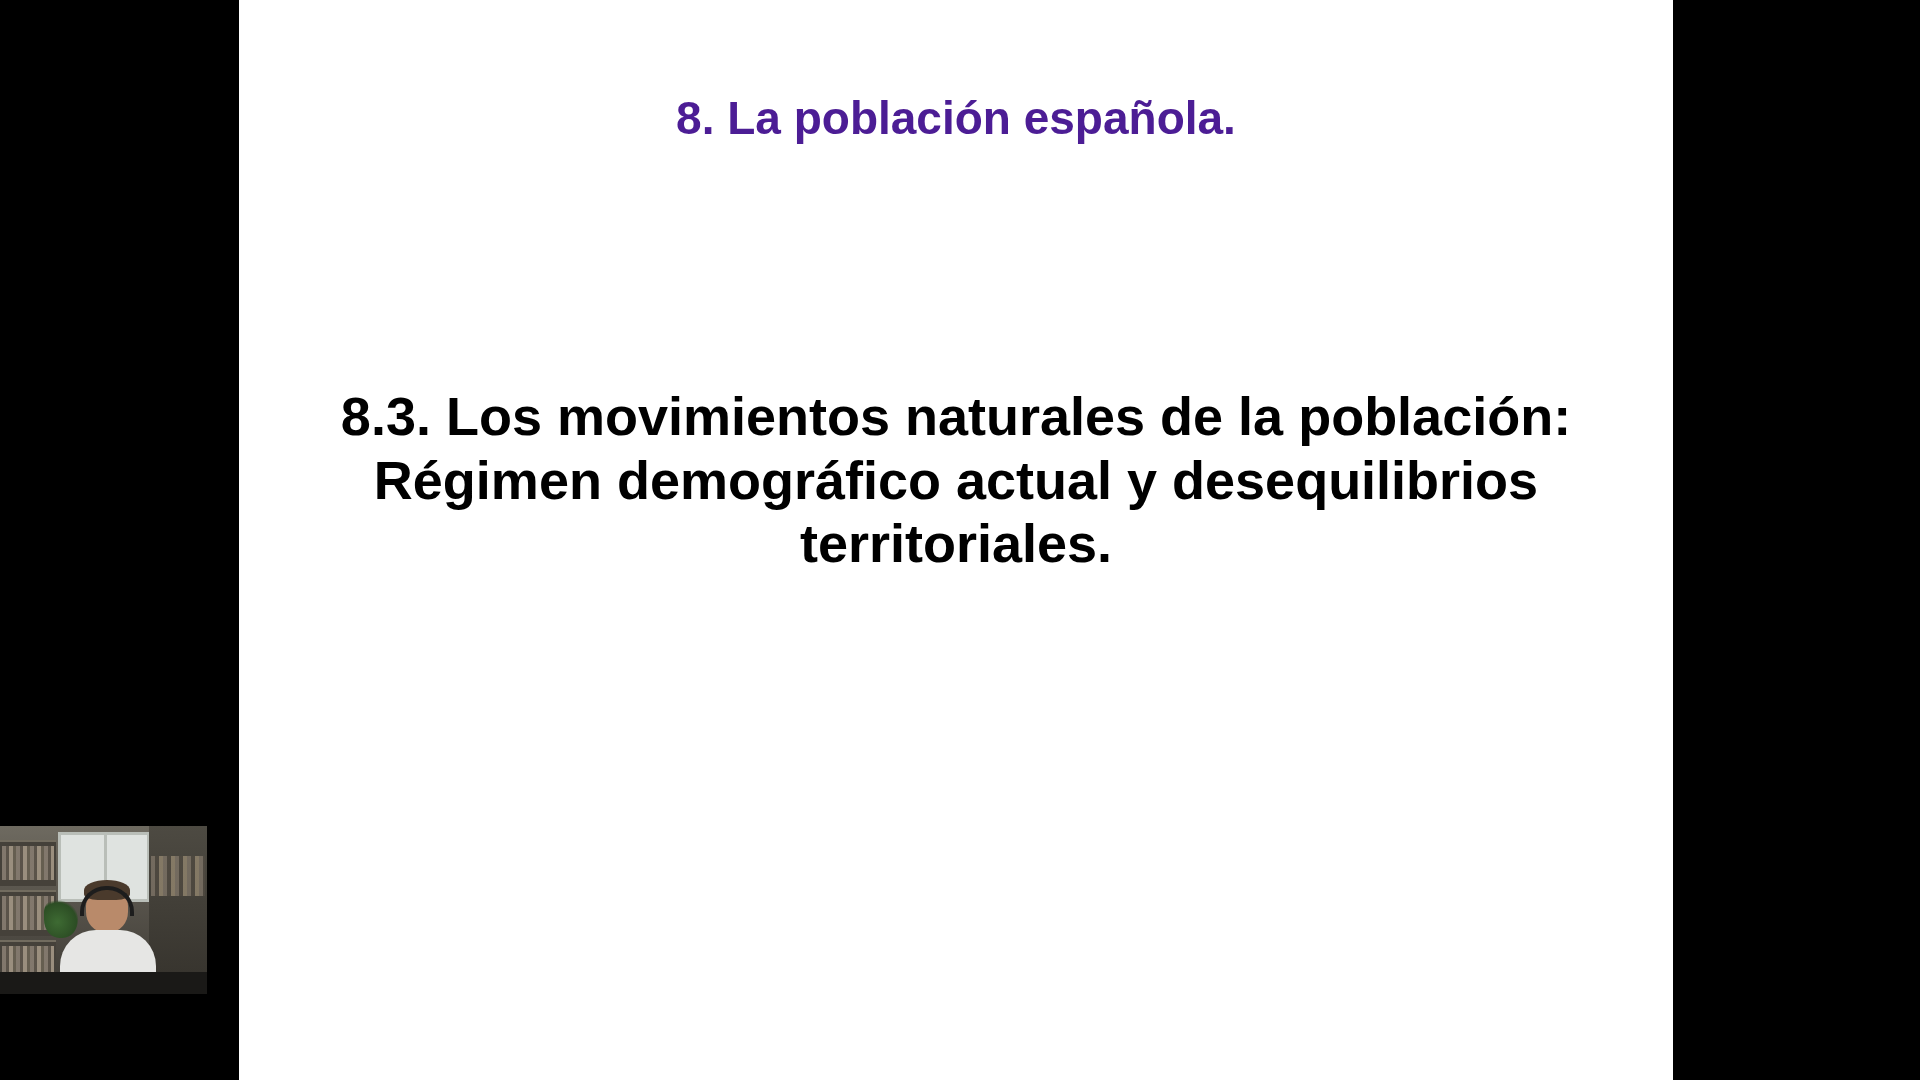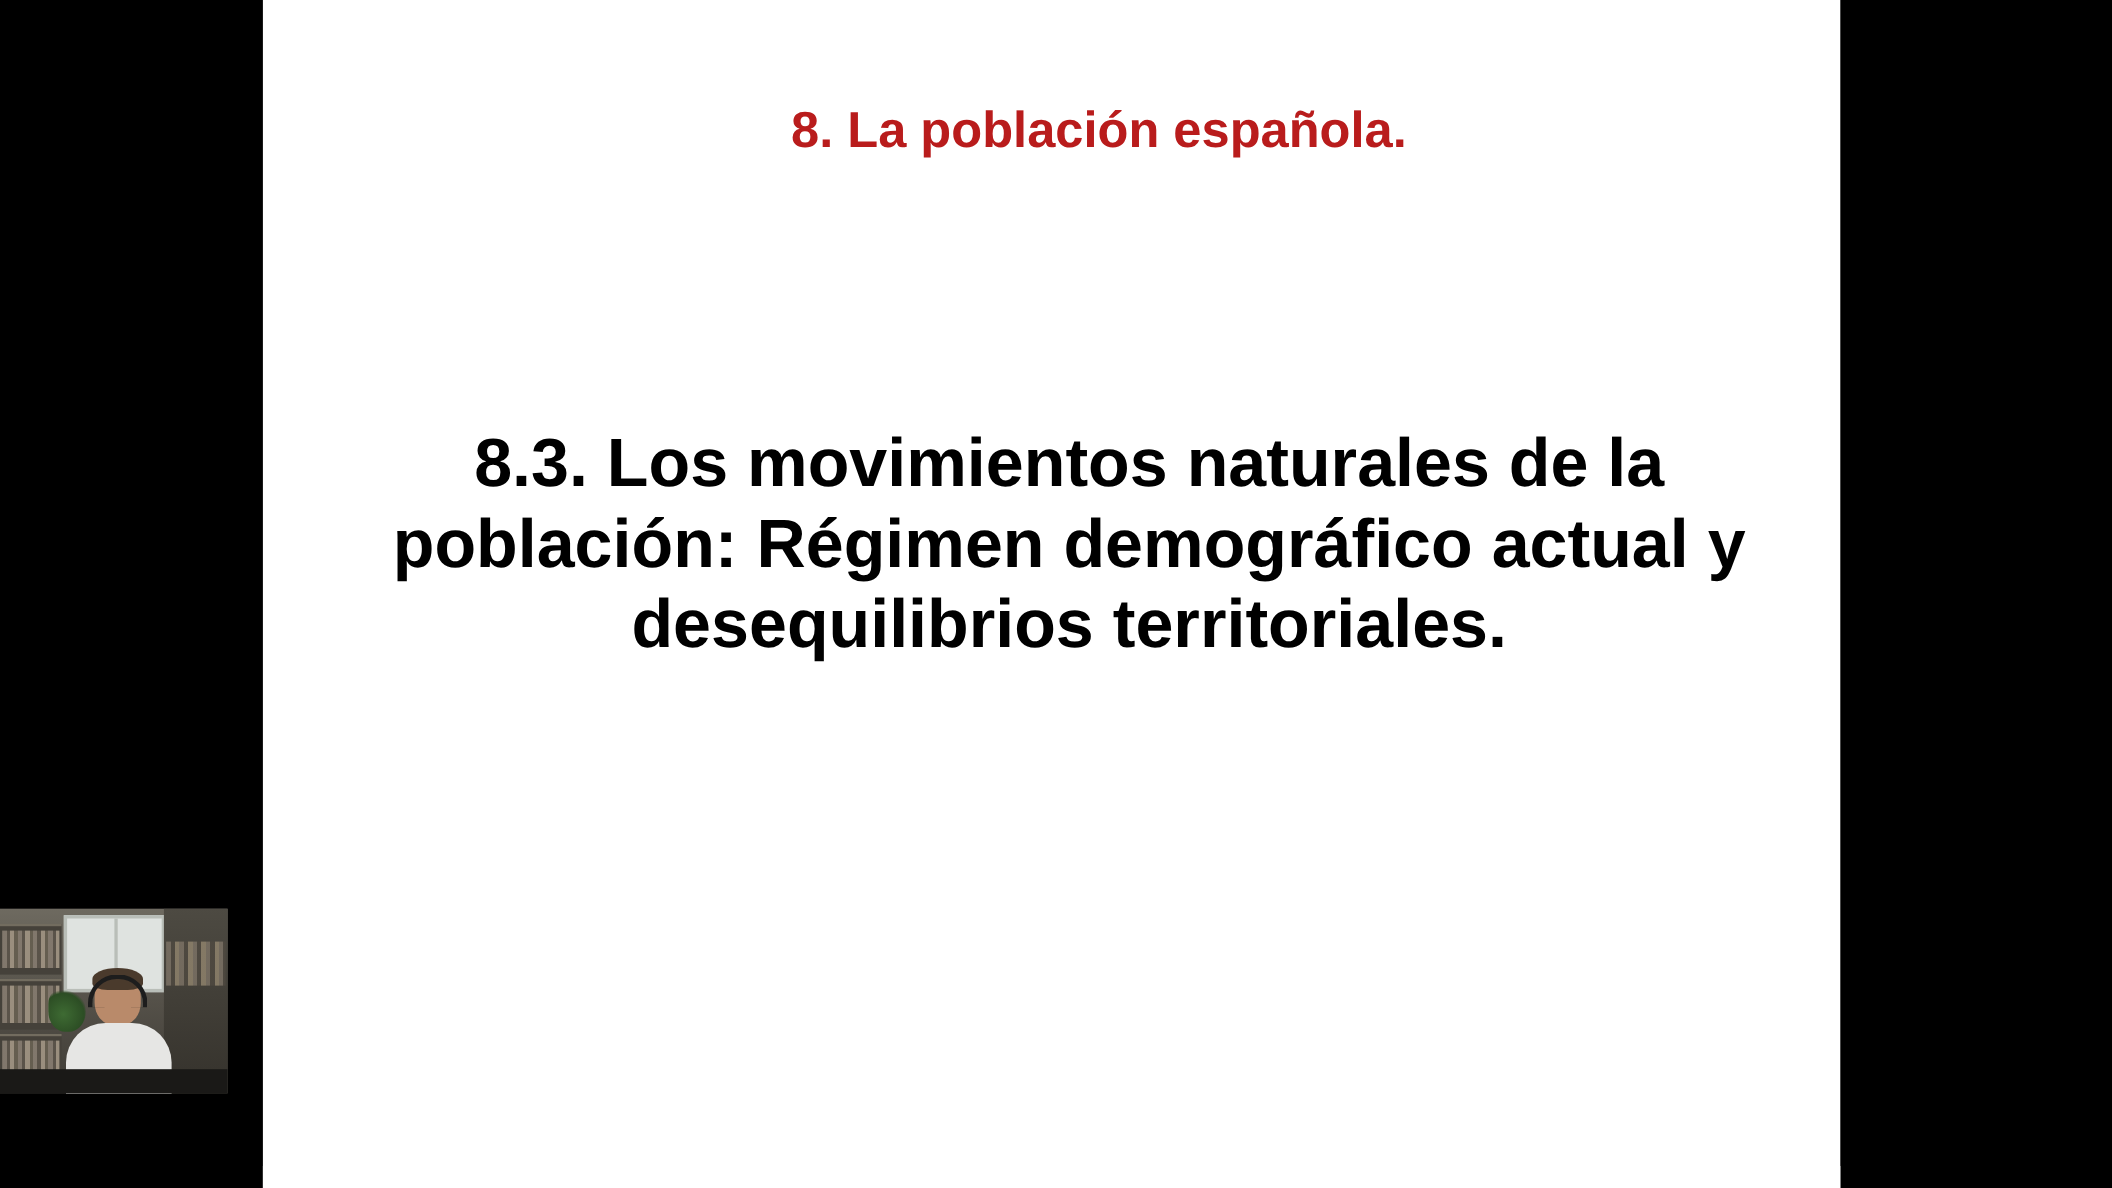--- a/index.html
+++ b/index.html
@@ -40,33 +40,32 @@
   }
 
   .slide-title {
     position: absolute;
     top: 92px;
     left: 0;
     width: 100%;
     text-align: center;
     font-size: 46px;
     font-weight: bold;
-    color: #b91c1c;
+    color: #4c1d95;
     letter-spacing: 0px;
     line-height: 1.15;
-    padding-left: 43px;
   }
 
   .slide-subtitle {
     position: absolute;
     top: 385px;
-    left: 76px;
+    left: 60px;
     width: 1314px;
     text-align: center;
-    font-size: 62px;
+    font-size: 54px;
     font-weight: bold;
     color: #000000;
     line-height: 1.18;
   }
 
   
   #webcam {
     position: absolute;
     left: 0px;
     top: 826px;

